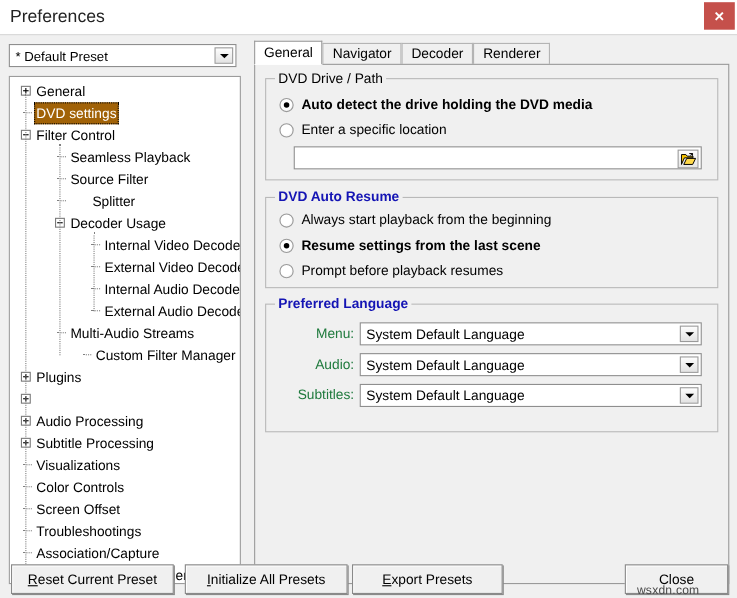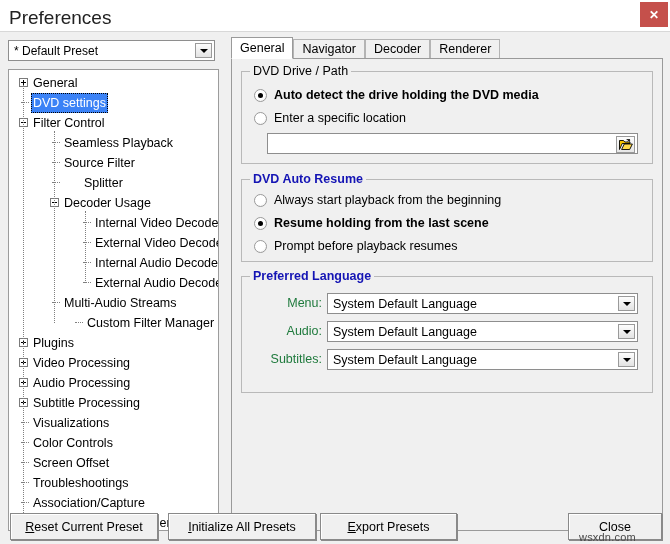--- a/index.html
+++ b/index.html
@@ -20,21 +20,21 @@
   
   #titlebar {
     position: absolute;
     left: 0; top: 0;
     width: 670px; height: 31px;
     background: #ffffff;
   }
   #window-title {
     position: absolute;
     left: 9px; top: 7px;
-    font-size: 19px;
+    font-size: 16px;
     color: #222222;
     white-space: nowrap;
   }
   #close-button {
     position: absolute;
     right: 2px; top: 2px;
     width: 28px; height: 25px;
     background: #c5504b;
     color: #ffffff;
     font-size: 12px;
@@ -107,21 +107,21 @@
     line-height: 20px;
     white-space: nowrap;
     font-size: 12.5px;
     cursor: default;
   }
   .tree-item .tlabel {
     display: inline-block;
     padding: 0 2px;
   }
   .tree-item.selected .tlabel {
-    background: #3b82f6;
+    background: #a16207;
     color: #ffffff;
     outline: 1px dotted #000000;
     outline-offset: -1px;
   }
   .expander {
     position: absolute;
     width: 9px; height: 9px;
     border: 1px solid #7a7a7a;
     background: #ffffff;
     top: 5px;
@@ -385,21 +385,20 @@
       <div class="tree-item" style="position: absolute; left: 0px; top: 243px; width: 209px; margin-left: 23px;">
         <span class="tdash" style="left: 43px;"></span>
         <span class="tlabel" style="position: absolute; left: 53px;">Custom Filter Manager</span>
       </div>
       <div class="tree-item" style="position: absolute; left: 0px; top: 263px; width: 209px;">
         <span class="expander plus" style="left: 10px;"></span>
         <span class="tlabel" style="position: absolute; left: 22px;">Plugins</span>
       </div>
       <div class="tree-item" style="position: absolute; left: 0px; top: 283px; width: 209px;">
         <span class="expander plus" style="left: 10px;"></span>
-        <span class="tlabel" style="position: absolute; left: 22px;">Video Processing</span>
       </div>
       <div class="tree-item" style="position: absolute; left: 0px; top: 303px; width: 209px;">
         <span class="expander plus" style="left: 10px;"></span>
         <span class="tlabel" style="position: absolute; left: 22px;">Audio Processing</span>
       </div>
       <div class="tree-item" style="position: absolute; left: 0px; top: 323px; width: 209px;">
         <span class="expander plus" style="left: 10px;"></span>
         <span class="tlabel" style="position: absolute; left: 22px;">Subtitle Processing</span>
       </div>
       <div class="tree-item" style="position: absolute; left: 0px; top: 343px; width: 209px;">
@@ -468,21 +467,21 @@
     <div class="groupbox" style="left:9px; top:120px; width:412px; height:83px;">
       <span class="group-title blue">DVD Auto Resume</span>
 
       <div class="radio-row" style="left:12px; top:13px;">
         <span class="radio"></span>
         <span class="radio-label">Always start playback from the beginning</span>
       </div>
 
       <div class="radio-row selected" style="left:12px; top:36px;">
         <span class="radio checked"></span>
-        <span class="radio-label">Resume holding from the last scene</span>
+        <span class="radio-label">Resume settings from the last scene</span>
       </div>
 
       <div class="radio-row" style="left:12px; top:59px;">
         <span class="radio"></span>
         <span class="radio-label">Prompt before playback resumes</span>
       </div>
     </div>
 
     <div class="groupbox" style="left:9px; top:217px; width:412px; height:117px;">
       <span class="group-title blue">Preferred Language</span>

